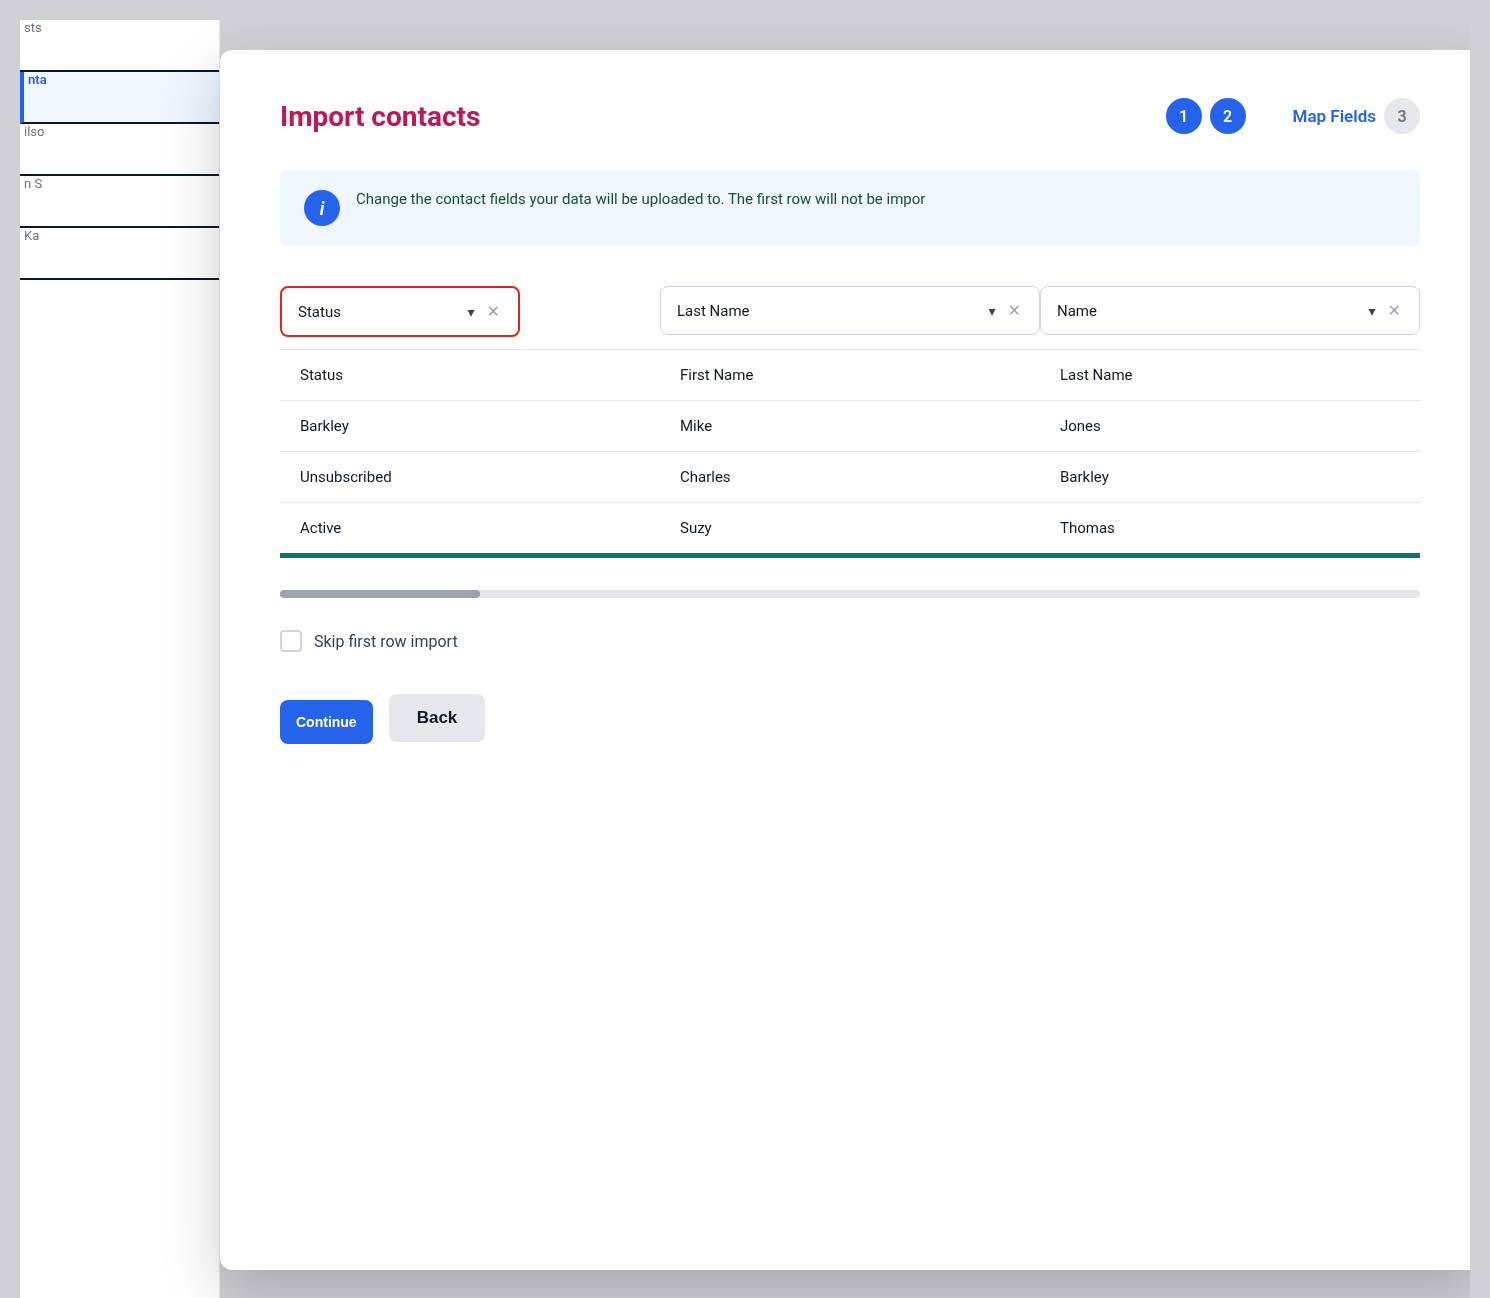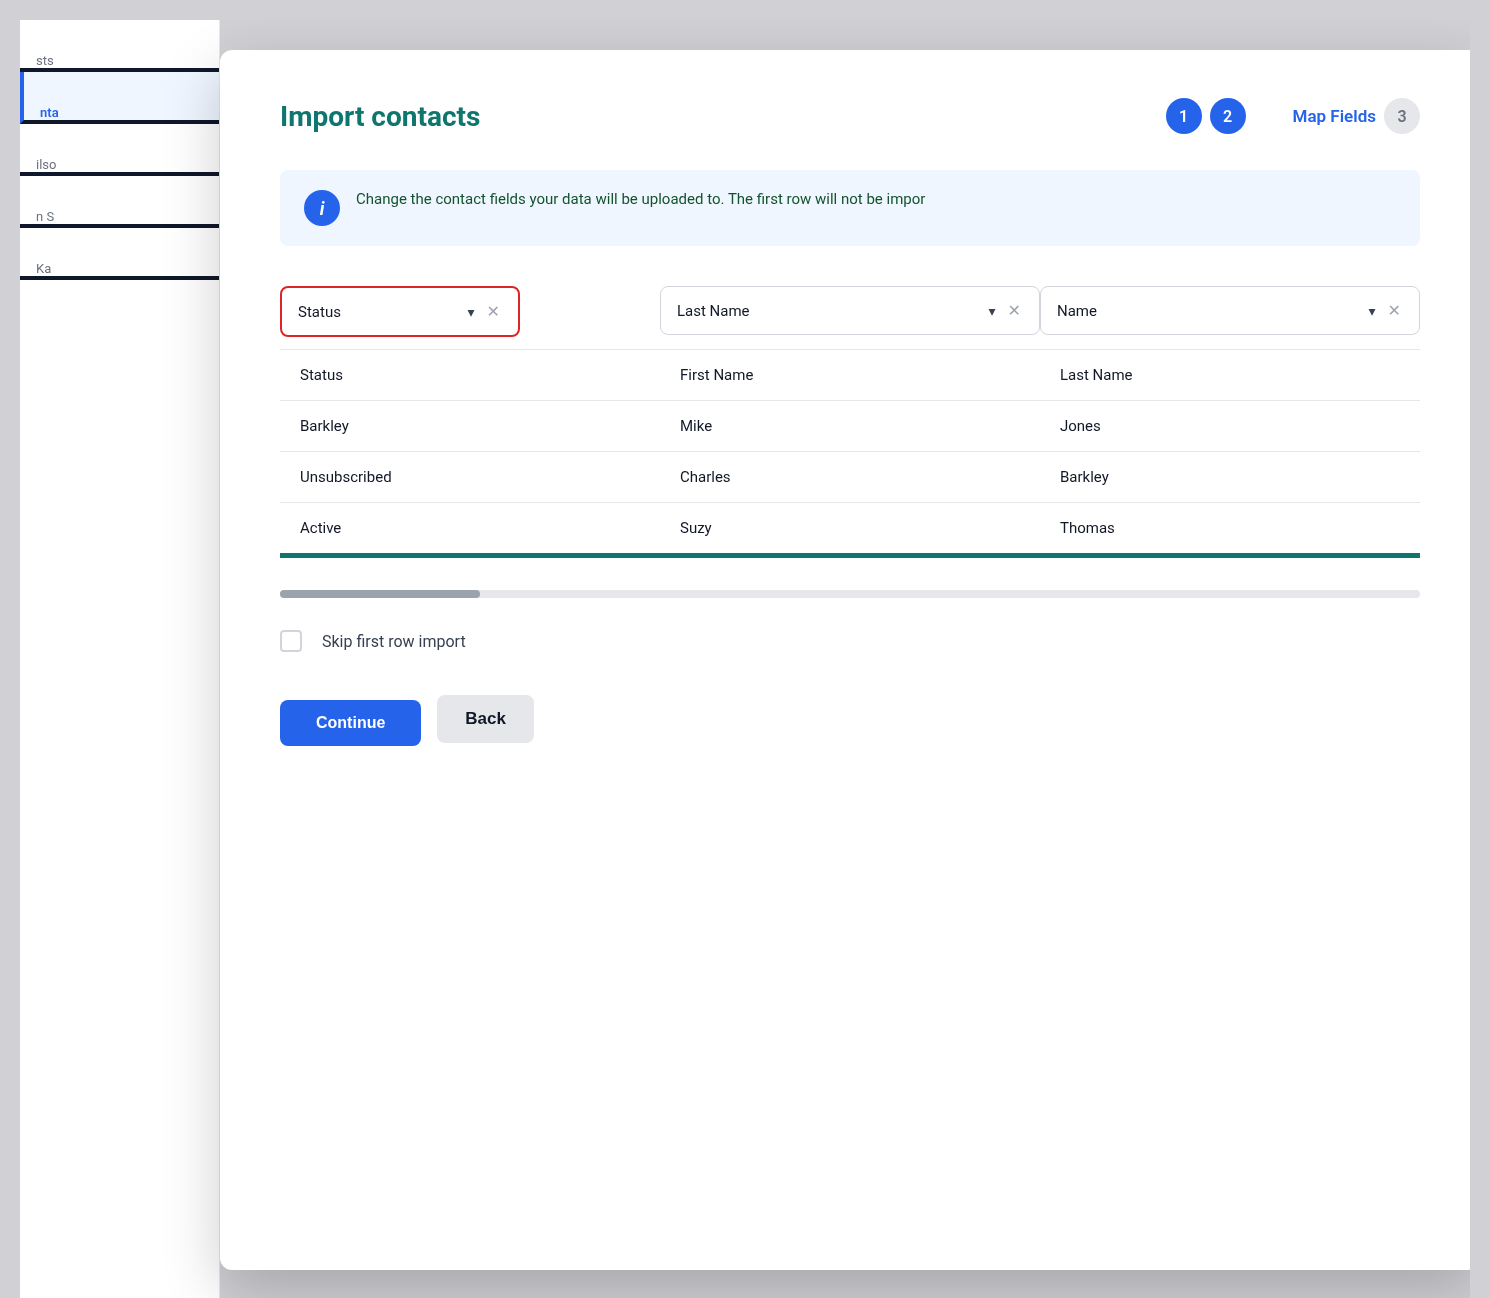--- a/index.html
+++ b/index.html
@@ -42,21 +42,21 @@
     .modal-header {
       display: flex;
       align-items: center;
       justify-content: space-between;
       margin-bottom: 36px;
     }
 
     .modal-title {
       font-size: 28px;
       font-weight: 700;
-      color: #0f766e;
+      color: #be185d;
     }
 
     .steps-container {
       display: flex;
       align-items: center;
       gap: 8px;
     }
 
     .step-circle {
       width: 36px;
@@ -230,21 +230,21 @@
     .footer-row {
       display: flex;
       align-items: center;
       gap: 16px;
       margin-bottom: 40px;
     }
 
     .checkbox-container {
       display: flex;
       align-items: center;
-      gap: 20px;
+      gap: 12px;
       cursor: pointer;
     }
 
     .checkbox {
       width: 22px;
       height: 22px;
       border: 2px solid #d1d5db;
       border-radius: 4px;
       background: #fff;
       flex-shrink: 0;
@@ -260,22 +260,22 @@
       display: flex;
       align-items: center;
       gap: 16px;
     }
 
     .btn-continue {
       background: #2563eb;
       color: #fff;
       border: none;
       border-radius: 8px;
-      padding: 14px 36px;
-      font-size: 16px;
+      padding: 14px 16px;
+      font-size: 14px;
       font-weight: 600;
       cursor: pointer;
       margin-top: 8px;
     }
 
     .btn-back {
       background: #e5e7eb;
       color: #111827;
       border: none;
       border-radius: 8px;
@@ -293,25 +293,25 @@
       width: 200px;
       height: 100%;
       background: #fff;
       border-right: 1px solid #e5e7eb;
       overflow: hidden;
     }
 
     .left-edge-item {
       height: 52px;
       display: flex;
-      align-items: flex-end;
-      padding-left: 16px;
+      align-items: flex-start;
+      padding-left: 4px;
       font-size: 13px;
       color: #6b7280;
-      border-bottom: 4px solid #0f172a;
+      border-bottom: 2px solid #0f172a;
       overflow: hidden;
     }
 
     .left-edge-item.active-item {
       background: #eff6ff;
       color: #2563eb;
       font-weight: 600;
       border-left: 4px solid #2563eb;
     }
   </style>

